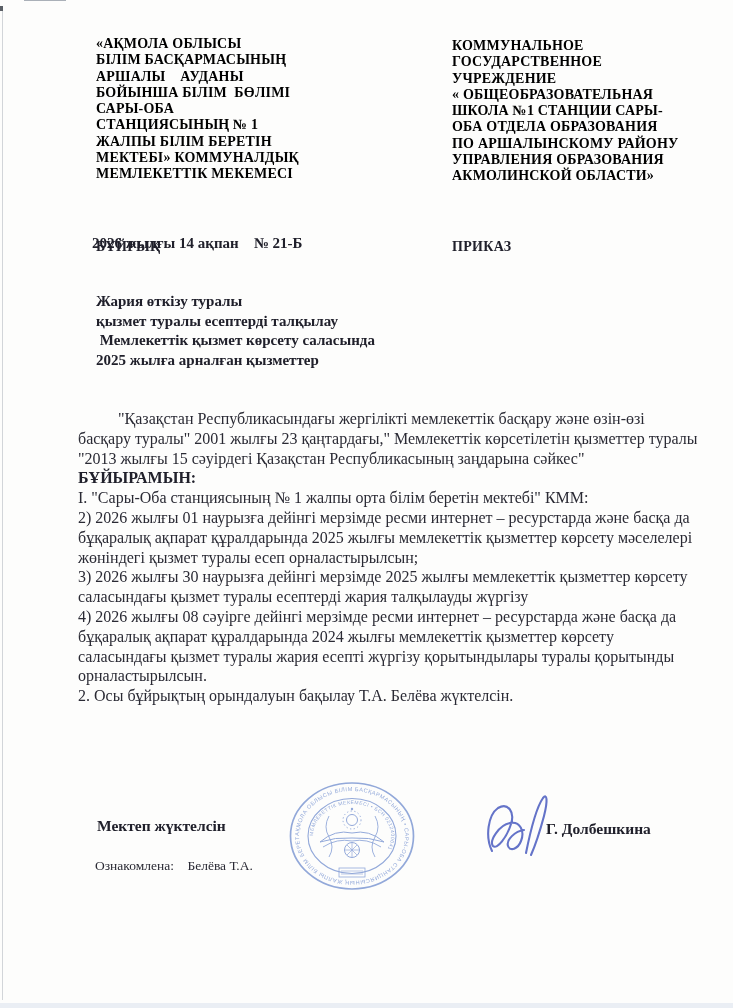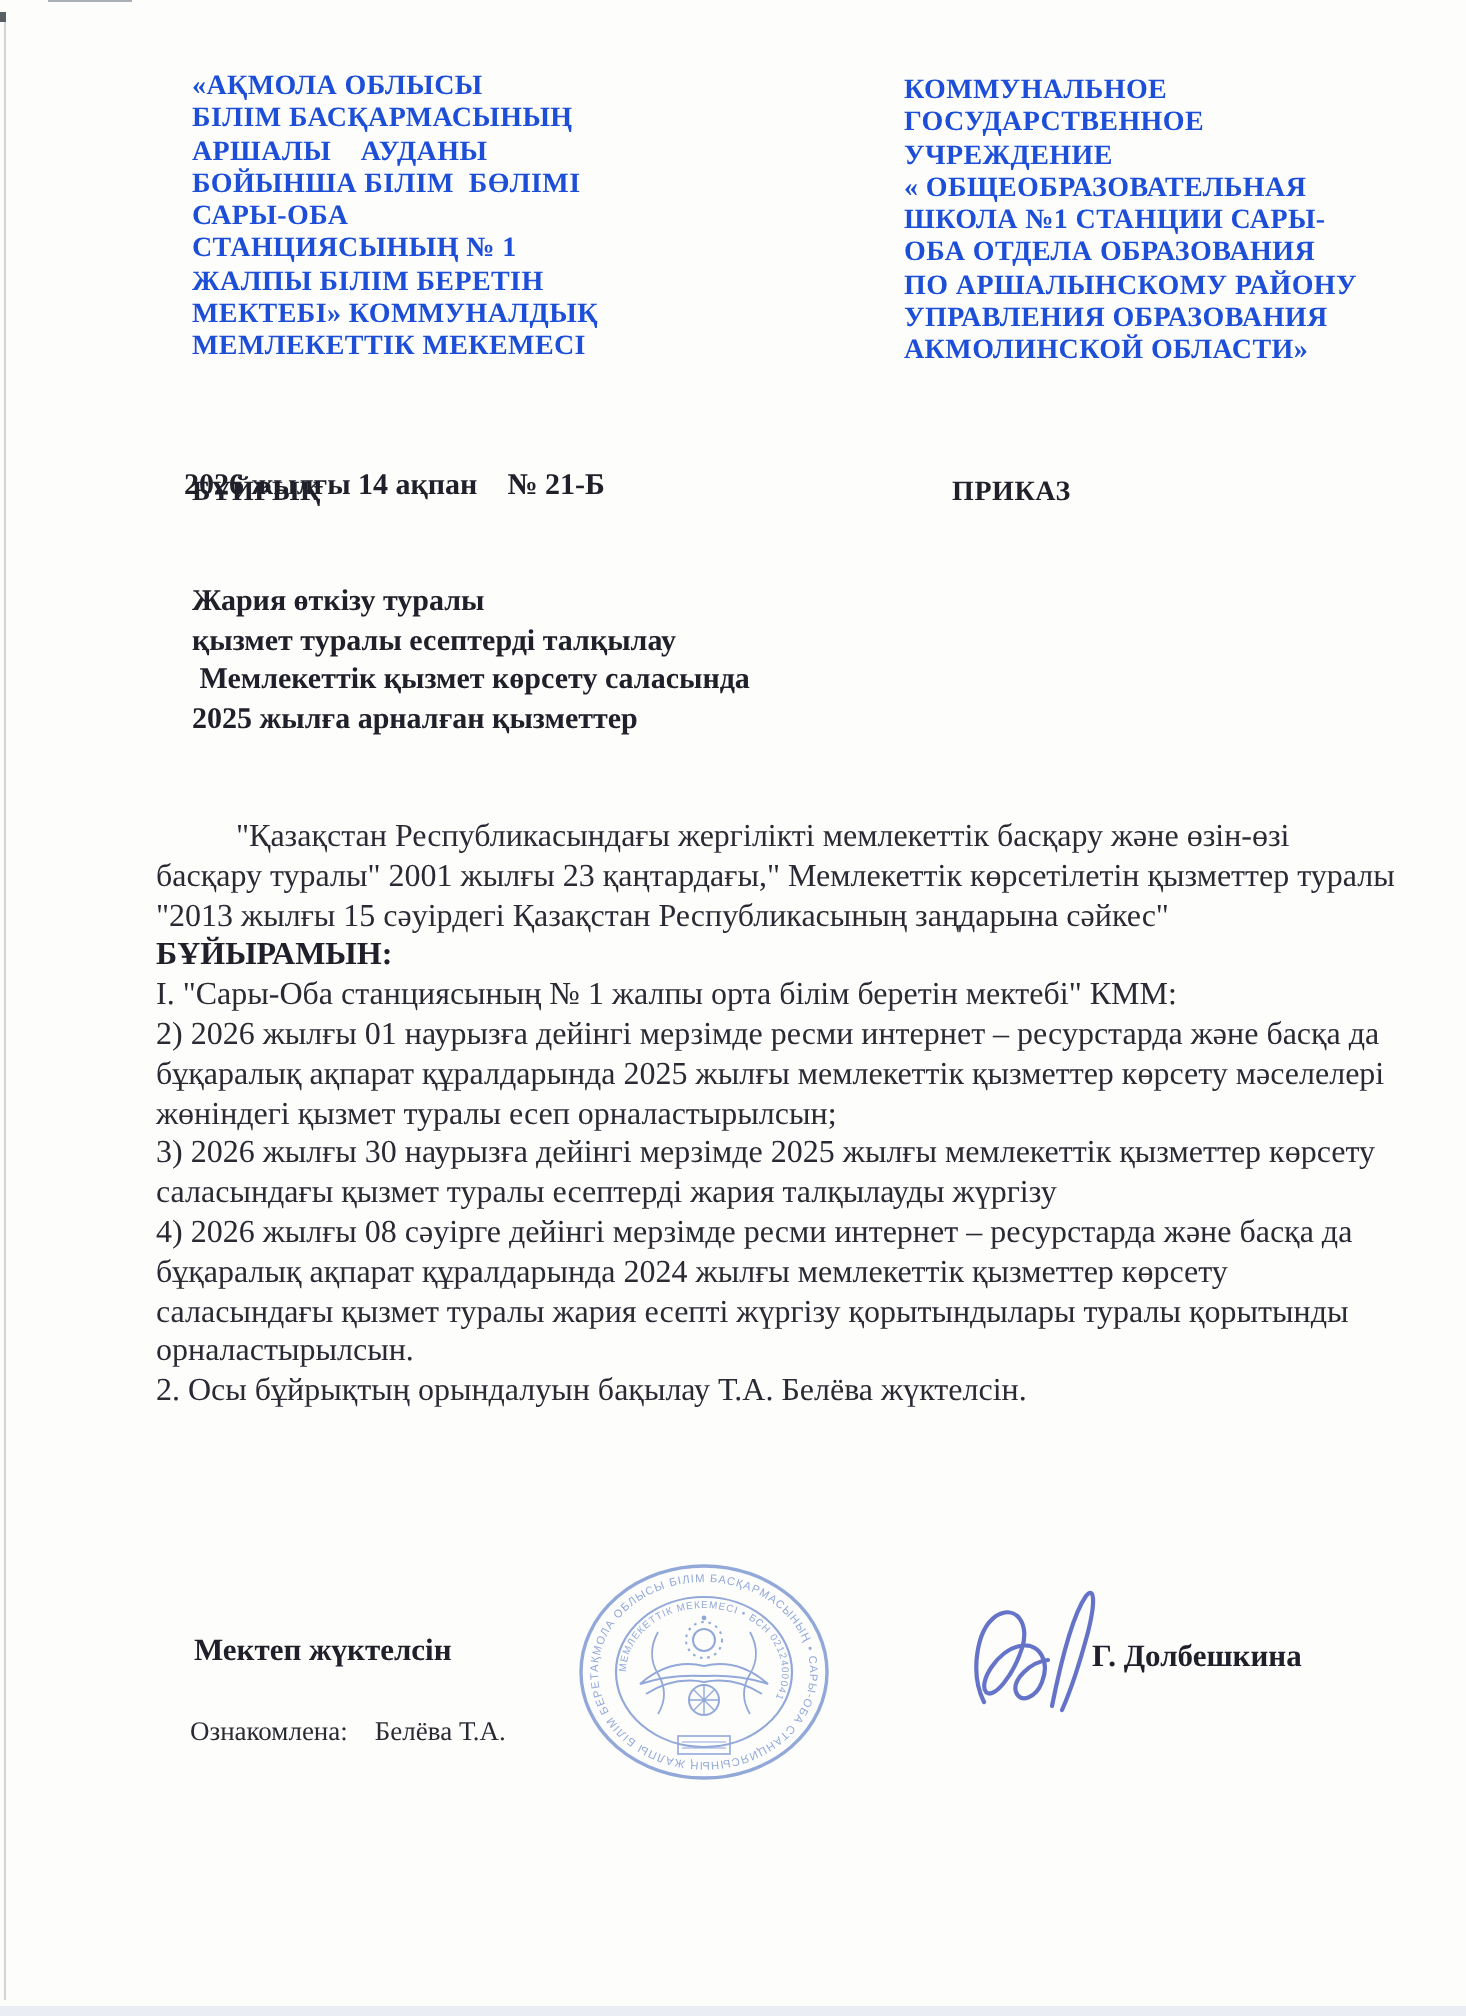--- a/index.html
+++ b/index.html
@@ -16,37 +16,37 @@
   .edge-left { position: absolute; left: 2px; top: 6px; width: 1px; height: 994px; background: #c3c7cd; opacity: .75; }
   .edge-top { position: absolute; left: 24px; top: 0; width: 42px; height: 1px; background: #aab0b8; }
   .corner-dot { position: absolute; left: 0; top: 6px; width: 3px; height: 5px; background: #5a5f66; }
   .edge-bottom { position: absolute; left: 0; bottom: 0; width: 733px; height: 5px; background: #eaeef4; }
 
   .org-block {
     position: absolute;
     font-weight: 700;
     font-size: 14px;
     line-height: 16.3px;
-    color: #1d4ed8;
+    color: #000000;
     white-space: pre-wrap;
     letter-spacing: .2px;
   }
   .org-left  { left: 96px;  top: 36px;  width: 340px; }
   .org-right { left: 452px; top: 38px;  width: 272px; }
 
   .doc-type {
     position: absolute;
     font-weight: 700;
     font-size: 14px;
     color: #20202b;
     letter-spacing: .3px;
     margin-top: 42px;
   }
   .doc-type-left  { left: 96px;  top: 197px; }
-  .doc-type-right { left: 476px; top: 197px; }
+  .doc-type-right { left: 452px; top: 197px; }
 
   .date-line {
     position: absolute; left: 92px; top: 235px;
     font-weight: 700; font-size: 15px; color: #20202b;
     white-space: pre-wrap;
   }
 
   .subject {
     position: absolute; left: 96px; top: 292px; width: 420px;
     font-weight: 700; font-size: 15px; line-height: 19.6px;

